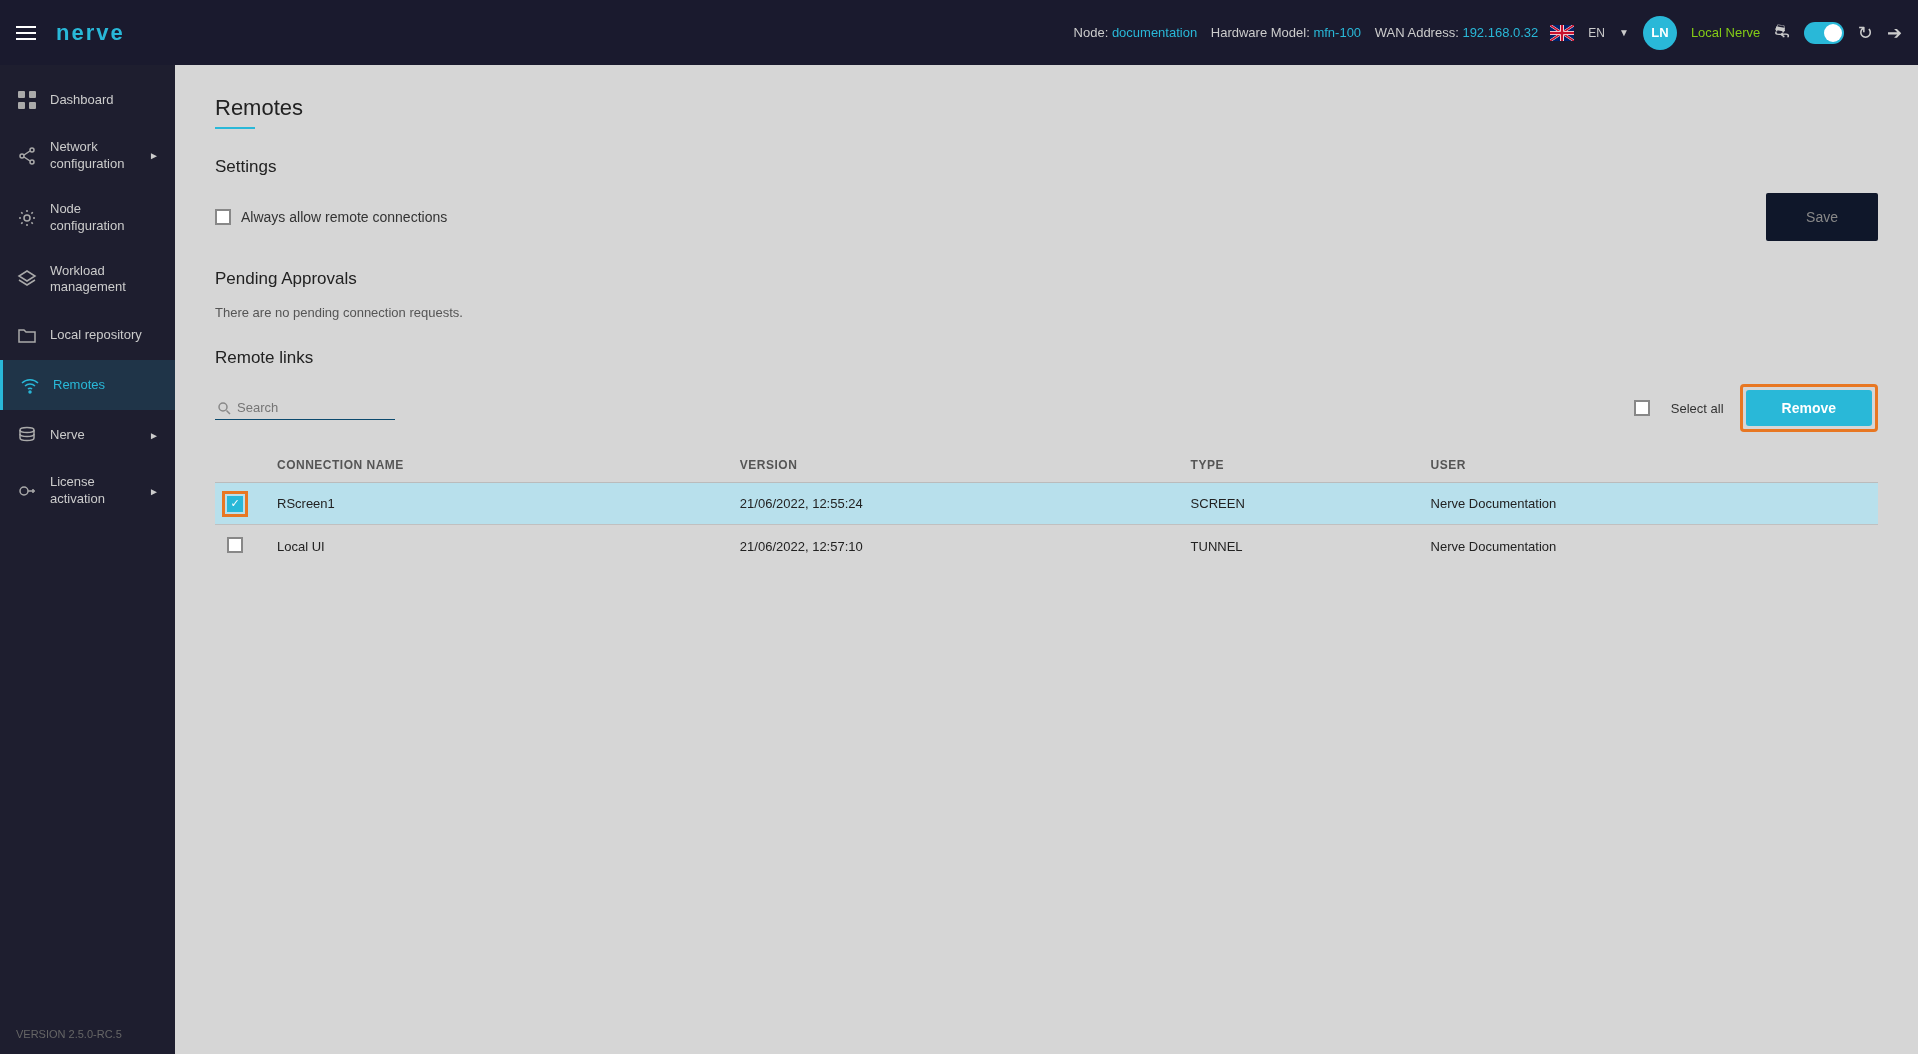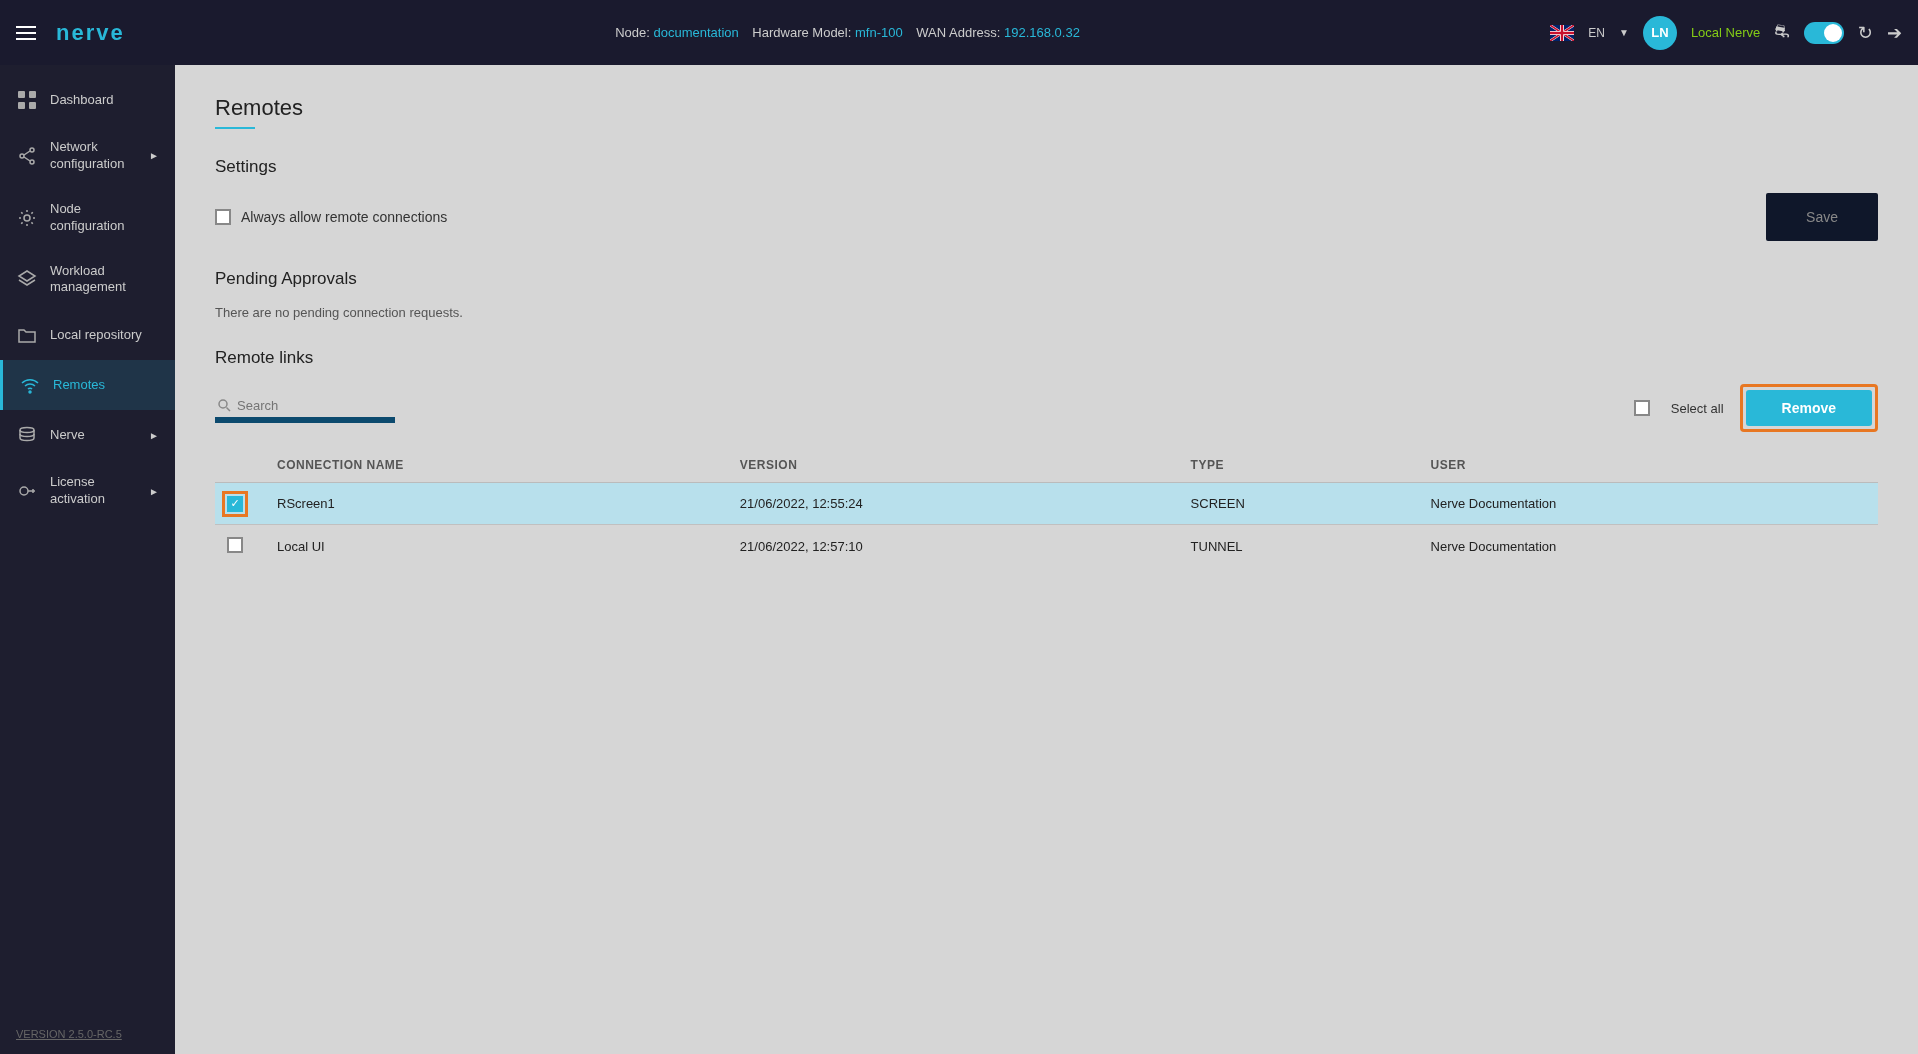--- a/index.html
+++ b/index.html
@@ -14,21 +14,21 @@
       align-items: center;
       padding: 0 16px;
       gap: 12px;
       flex-shrink: 0;
       z-index: 10;
     }
     .topbar-menu-icon { cursor: pointer; display: flex; flex-direction: column; gap: 4px; margin-right: 8px; }
     .topbar-menu-icon span { width: 20px; height: 2px; background: #fff; display: block; }
     .topbar-logo { color: #29b8d8; font-size: 22px; font-weight: bold; letter-spacing: 2px; margin-right: 20px; }
     .topbar-logo span { color: #29b8d8; }
-    .topbar-node-info { flex: 1; font-size: 13px; color: #ccc; text-align: center; }
+    .topbar-node-info { flex: 1; font-size: 13px; color: #ccc; text-align: right; }
     .topbar-node-info .label { color: #ccc; }
     .topbar-node-info .value { color: #29b8d8; }
     .topbar-right { display: flex; align-items: center; gap: 14px; }
     .lang-dropdown { color: #ccc; font-size: 12px; cursor: pointer; }
     .ln-avatar { width: 34px; height: 34px; border-radius: 50%; background: #29b8d8; display: flex; align-items: center; justify-content: center; font-size: 13px; font-weight: bold; color: #fff; }
     .local-nerve-label { color: #84cc16; font-size: 13px; }
     .topbar-icon { color: #ccc; font-size: 18px; cursor: pointer; }
     .toggle-switch { width: 40px; height: 22px; background: #29b8d8; border-radius: 11px; position: relative; cursor: pointer; }
     .toggle-switch::after { content: ''; width: 18px; height: 18px; background: #fff; border-radius: 50%; position: absolute; top: 2px; right: 2px; }
 
@@ -53,21 +53,21 @@
       cursor: pointer;
       font-size: 13px;
       color: #ccc;
       transition: background 0.2s;
       position: relative;
     }
     .sidebar-item.active { background: rgba(41, 184, 216, 0.15); color: #29b8d8; border-left: 3px solid #29b8d8; }
     .sidebar-item .icon { width: 22px; height: 22px; flex-shrink: 0; display: flex; align-items: center; justify-content: center; }
     .sidebar-item .chevron { margin-left: auto; font-size: 10px; }
     .sidebar-item .label { line-height: 1.3; }
-    .sidebar-version { margin-top: auto; padding: 14px 16px; font-size: 11px; color: #666; text-decoration: underline; }
+    .sidebar-version { margin-top: auto; padding: 14px 16px; font-size: 11px; color: #666; }
 
     
     .content {
       flex: 1;
       background: #d6d6d6;
       overflow-y: auto;
       padding: 30px 40px;
     }
 
     
@@ -139,21 +139,21 @@
       display: flex;
       align-items: center;
       gap: 16px;
       margin-bottom: 16px;
     }
     .search-box {
       display: flex;
       align-items: center;
       gap: 6px;
       background: transparent;
-      border-bottom: 6px solid #0c4a6e;
+      border-bottom: 1px solid #0c4a6e;
       padding: 4px 2px;
       min-width: 180px;
     }
     .search-box input {
       border: none;
       background: transparent;
       outline: none;
       font-size: 13px;
       color: #555;
       width: 150px;

